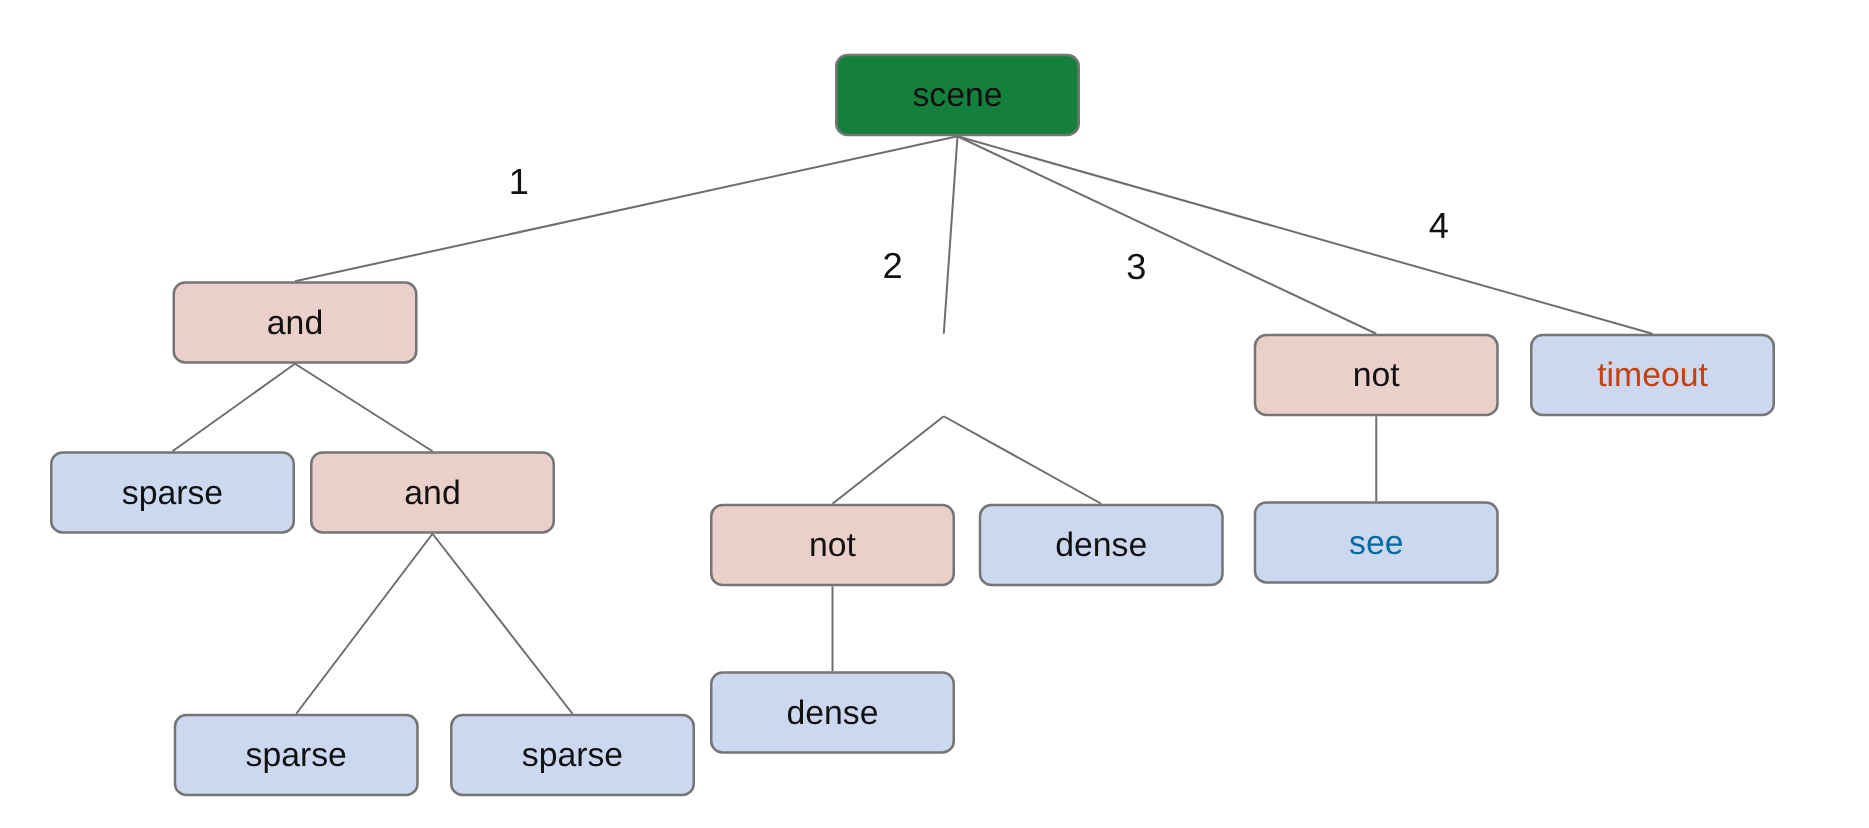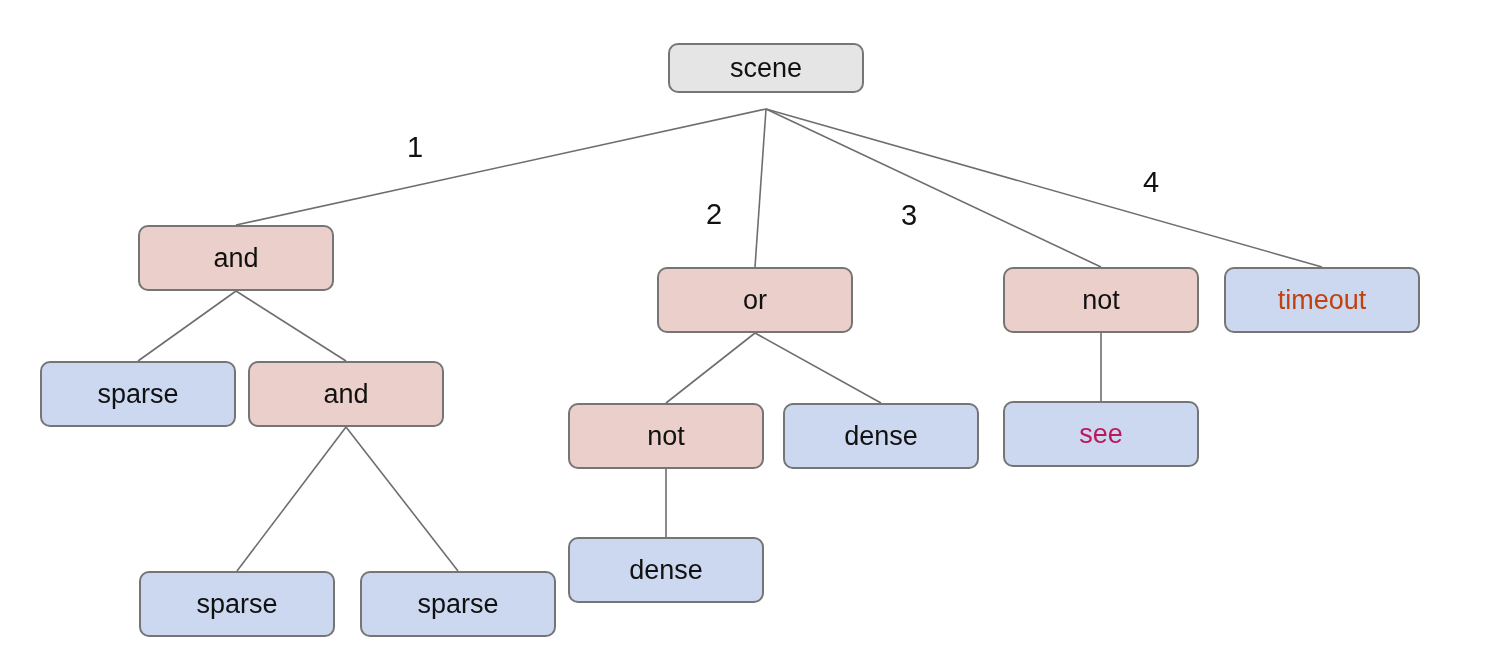--- a/index.html
+++ b/index.html
@@ -59,26 +59,25 @@
       <line x1="346" y1="427" x2="458" y2="571" stroke="#6e6e6e" stroke-width="1.6"></line>
       <line x1="755" y1="333" x2="666" y2="403" stroke="#6e6e6e" stroke-width="1.6"></line>
       <line x1="755" y1="333" x2="881" y2="403" stroke="#6e6e6e" stroke-width="1.6"></line>
       <line x1="666" y1="469" x2="666" y2="537" stroke="#6e6e6e" stroke-width="1.6"></line>
       <line x1="1101" y1="333" x2="1101" y2="401" stroke="#6e6e6e" stroke-width="1.6"></line>
     </svg>
 <div class="edge-label" style="left: 415px; top: 147px;">1</div>
     <div class="edge-label" style="left: 714px; top: 214px;">2</div>
     <div class="edge-label" style="left: 909px; top: 215px;">3</div>
     <div class="edge-label" style="left: 1151px; top: 182px;">4</div>
-    <div class="node" style="left: 668px; top: 43px; width: 196px; height: 50px; background: #e5e5e5; border-color: rgb(117, 117, 117); color: rgb(17, 17, 17);">scene</div>
+    <div class="node" style="left: 668px; top: 43px; width: 196px; height: 66px; background: #15803d; border-color: rgb(117, 117, 117); color: rgb(17, 17, 17);">scene</div>
     <div class="node" style="left: 138px; top: 225px; width: 196px; height: 66px; background: rgb(235, 207, 202); border-color: rgb(117, 117, 117); color: rgb(17, 17, 17);">and</div>
-    <div class="node" style="left: 657px; top: 267px; width: 196px; height: 66px; background: rgb(235, 207, 202); border-color: rgb(117, 117, 117); color: rgb(17, 17, 17);">or</div>
     <div class="node" style="left: 1003px; top: 267px; width: 196px; height: 66px; background: rgb(235, 207, 202); border-color: rgb(117, 117, 117); color: rgb(17, 17, 17);">not</div>
     <div class="node" style="left: 1224px; top: 267px; width: 196px; height: 66px; background: rgb(204, 216, 240); border-color: rgb(117, 117, 117); color: #c2410c;">timeout</div>
     <div class="node" style="left: 40px; top: 361px; width: 196px; height: 66px; background: rgb(204, 216, 240); border-color: rgb(117, 117, 117); color: rgb(17, 17, 17);">sparse</div>
     <div class="node" style="left: 248px; top: 361px; width: 196px; height: 66px; background: rgb(235, 207, 202); border-color: rgb(117, 117, 117); color: rgb(17, 17, 17);">and</div>
     <div class="node" style="left: 568px; top: 403px; width: 196px; height: 66px; background: rgb(235, 207, 202); border-color: rgb(117, 117, 117); color: rgb(17, 17, 17);">not</div>
     <div class="node" style="left: 783px; top: 403px; width: 196px; height: 66px; background: rgb(204, 216, 240); border-color: rgb(117, 117, 117); color: rgb(17, 17, 17);">dense</div>
-    <div class="node" style="left: 1003px; top: 401px; width: 196px; height: 66px; background: rgb(204, 216, 240); border-color: rgb(117, 117, 117); color: #be185d;">see</div>
+    <div class="node" style="left: 1003px; top: 401px; width: 196px; height: 66px; background: rgb(204, 216, 240); border-color: rgb(117, 117, 117); color: #0369a1;">see</div>
     <div class="node" style="left: 139px; top: 571px; width: 196px; height: 66px; background: rgb(204, 216, 240); border-color: rgb(117, 117, 117); color: rgb(17, 17, 17);">sparse</div>
     <div class="node" style="left: 360px; top: 571px; width: 196px; height: 66px; background: rgb(204, 216, 240); border-color: rgb(117, 117, 117); color: rgb(17, 17, 17);">sparse</div>
     <div class="node" style="left: 568px; top: 537px; width: 196px; height: 66px; background: rgb(204, 216, 240); border-color: rgb(117, 117, 117); color: rgb(17, 17, 17);">dense</div>
   </div>
 
 </body></html>

